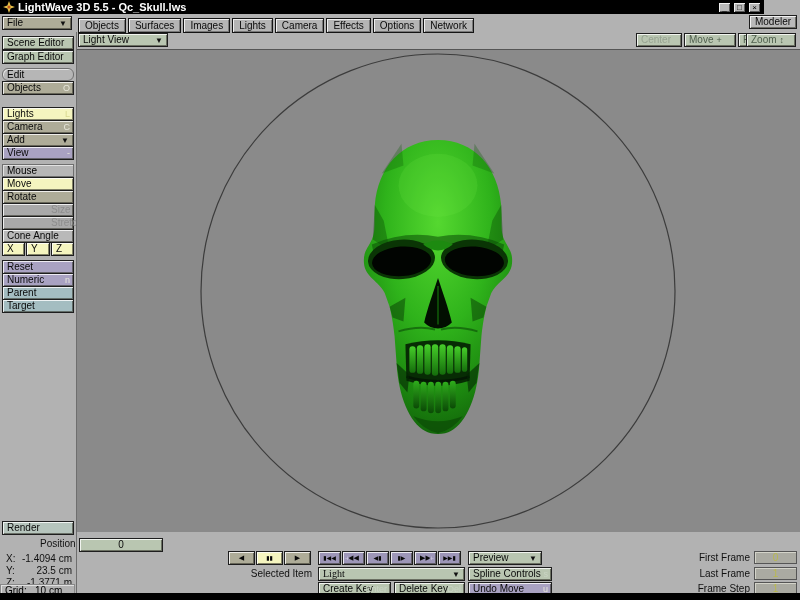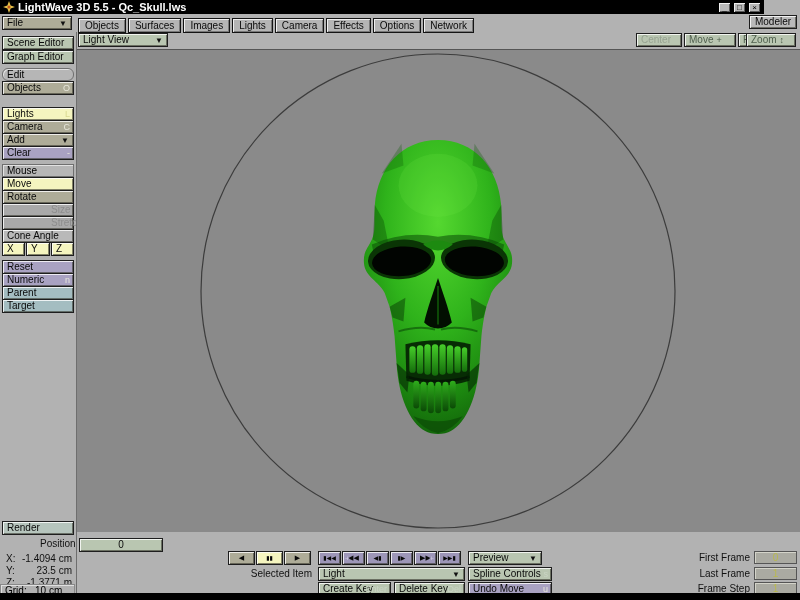--- a/index.html
+++ b/index.html
@@ -102,21 +102,21 @@
   <div class="btn c-yellow" style="left:2px;top:75px;width:72px;">
     <span>Lights</span><span class="sc" style="color:#d8d890;">L</span>
   </div>
   <div class="btn c-tan" style="left:2px;top:88px;width:72px;">
     <span>Camera</span><span class="sc">C</span>
   </div>
   <div class="btn c-tan" style="left:2px;top:101px;width:72px;">
     <span>Add</span><span class="dda">▼</span>
   </div>
   <div class="btn c-lav" style="left:2px;top:114px;width:72px;">
-    <span>Clear</span><span class="sc">-</span>
+    <span>View</span><span class="sc">-</span>
   </div>
 
   <div class="hdr" style="left:2px;top:132px;width:72px;">Mouse</div>
   <div class="btn c-yellow" style="left:2px;top:145px;width:72px;">Move</div>
   <div class="btn c-tan" style="left:2px;top:158px;width:72px;">Rotate</div>
   <div class="btn c-dis" style="left:2px;top:171px;width:72px;">Size</div>
   <div class="btn c-dis" style="left:2px;top:184px;width:72px;">Stretch</div>
   <div class="btn c-gray" style="left:2px;top:197px;width:72px;">Cone Angle</div>
   <div class="btn c-yellow" style="left:2px;top:210px;width:23px;">X</div>
   <div class="btn c-yellow" style="left:26px;top:210px;width:24px;">Y</div>
@@ -251,21 +251,21 @@
     <span class="plus-r">+</span>
   </div>
   <div class="btn c-step glyph" style="left:361px;top:19px;width:23px;font-size:6px;">▶▶▮</div>
 
   <div class="btn c-green" style="left:391px;top:19px;width:74px;">
     <span>Preview</span>
     <span class="dda">▼</span>
   </div>
 
   <div class="rlabel" style="left:130px;top:35px;width:105px;">Selected Item</div>
-  <div class="btn c-green" style="left:241px;top:35px;width:147px;">
+  <div class="btn c-green" style="left:241px;top:35px;width:147px;font-family:Liberation Serif, serif;">
     <span>Light</span>
     <span class="dda">▼</span>
   </div>
   <div class="btn c-green" style="left:391px;top:35px;width:84px;">
     <span>Spline Controls</span>
     <span class="sc sc-dim">s</span>
   </div>
 
   <div class="btn c-green" style="left:241px;top:50px;width:73px;">
     <span>Create Key</span>

